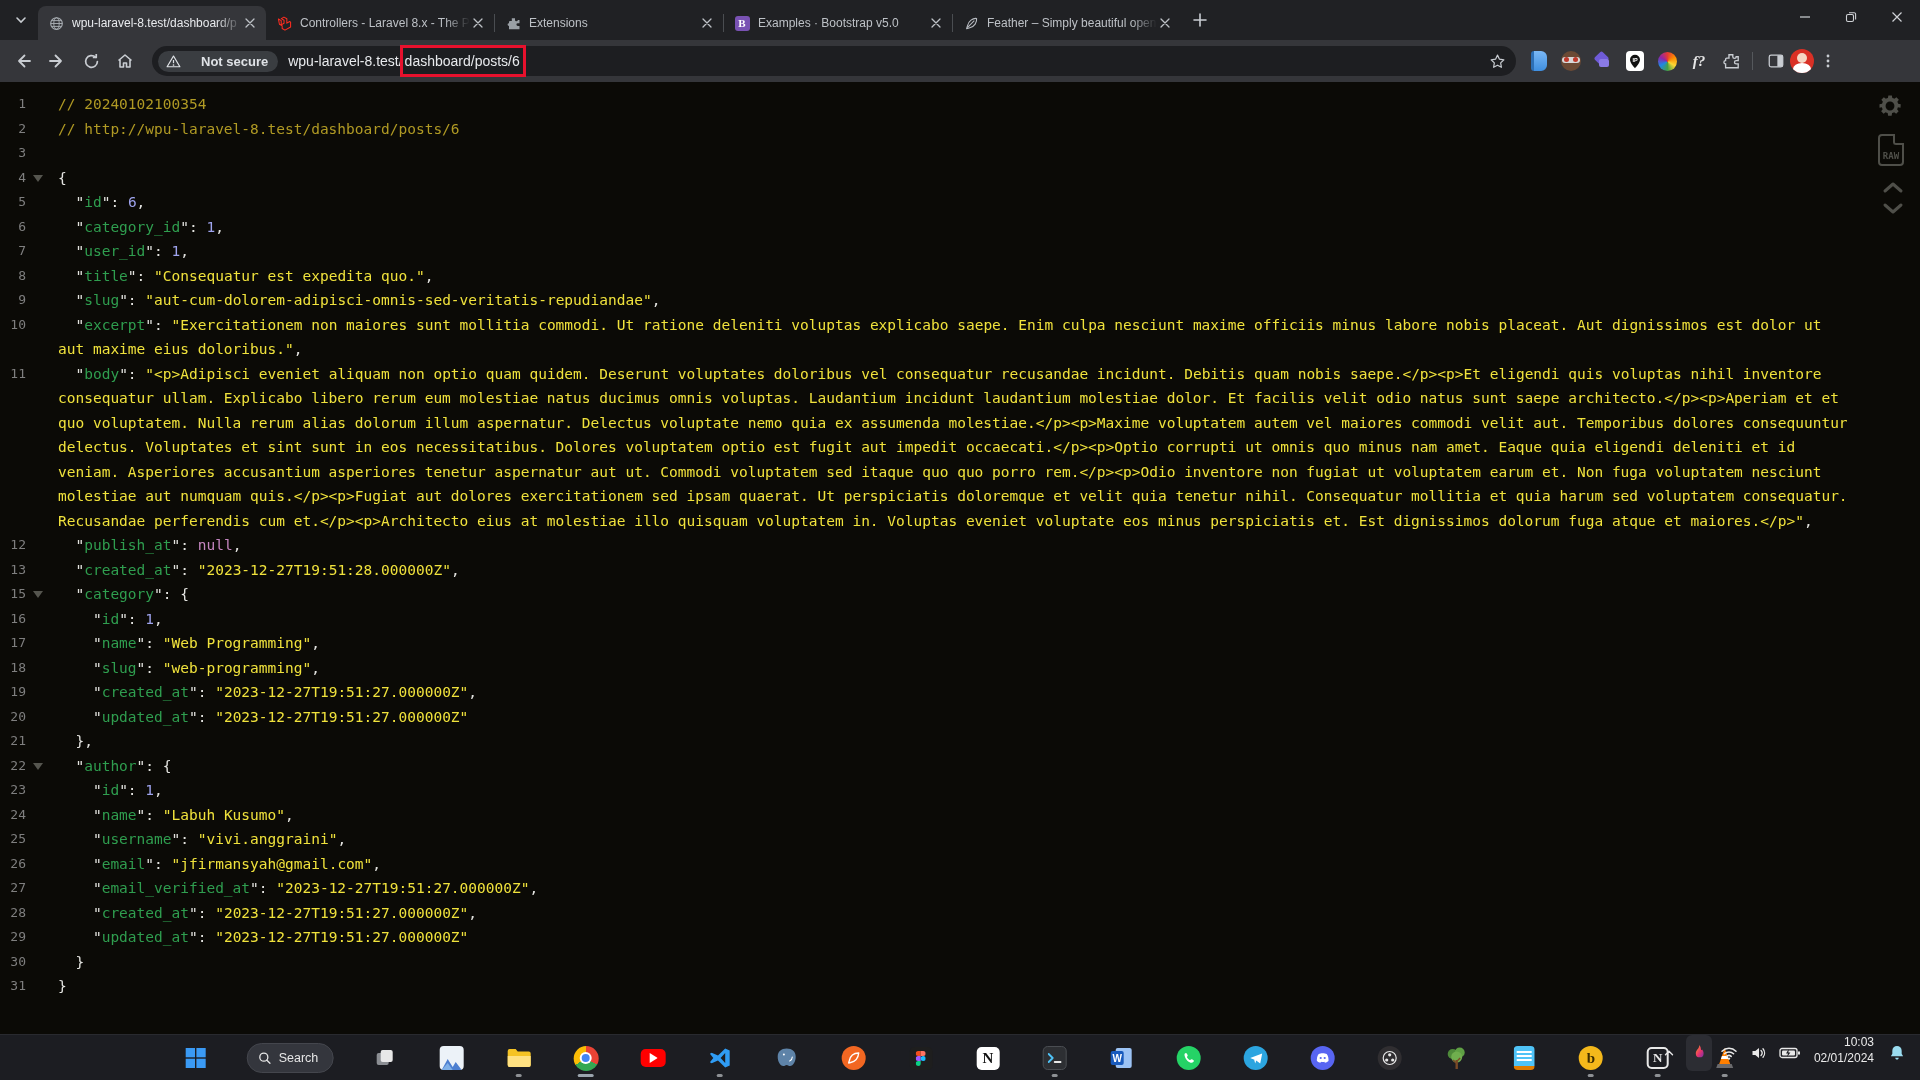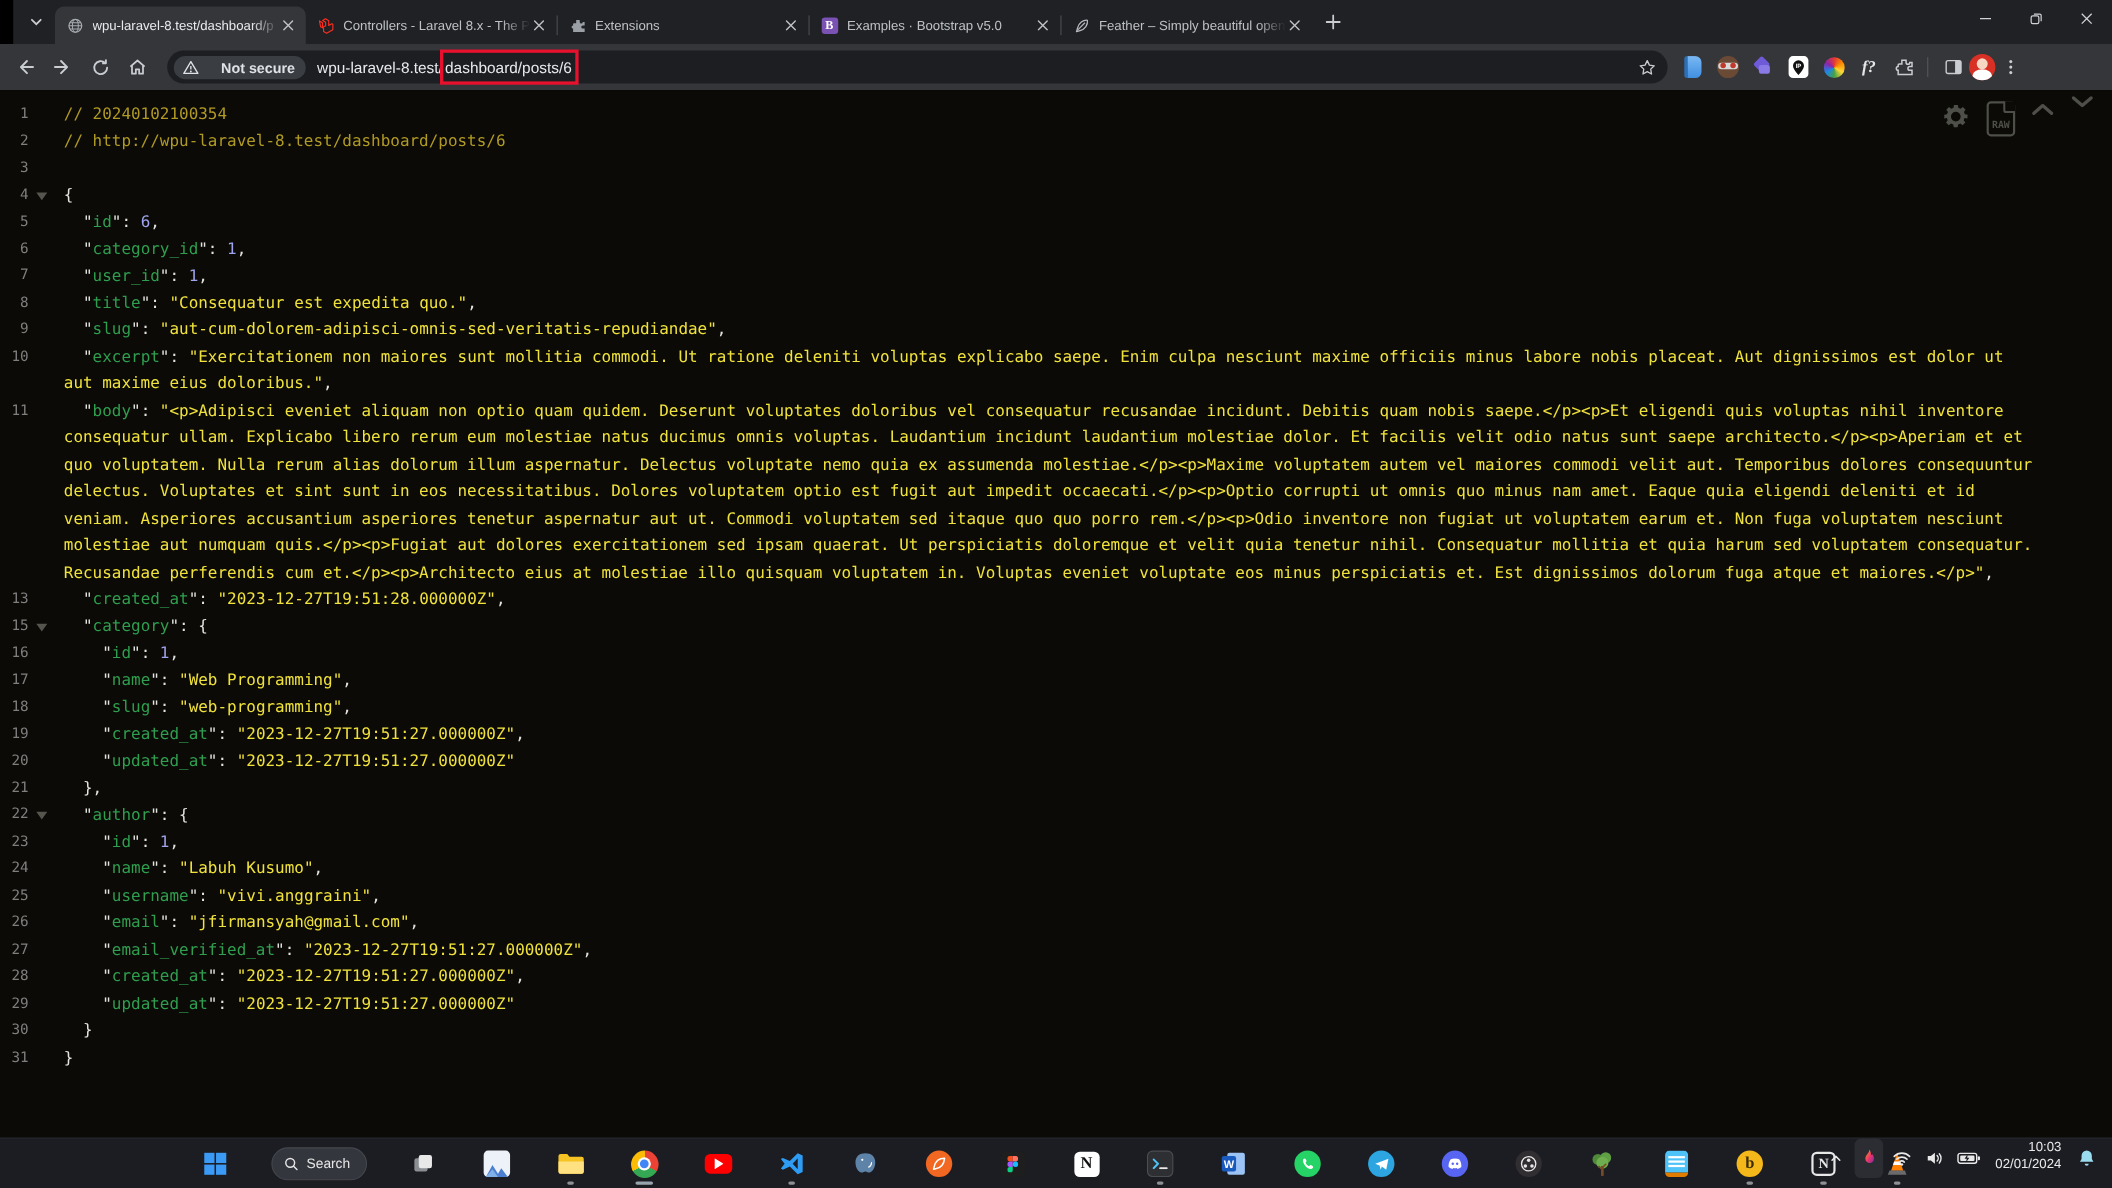--- a/index.html
+++ b/index.html
@@ -1,20 +1,20 @@
 <!DOCTYPE html>
 <html><head>
 <meta charset="utf-8">
 <style>
   * { margin:0; padding:0; box-sizing:border-box; }
   html,body { width:1920px; height:1080px; overflow:hidden; background:#000; font-family:"Liberation Sans",sans-serif; }
   .browser { position:absolute; inset:0; }
 
   
-  .tabstrip { position:absolute; top:0; left:0; right:0; height:40px; background:#202124; display:flex; align-items:flex-end;margin-left:12px; }
+  .tabstrip { position:absolute; top:0; left:0; right:0; height:40px; background:#202124; display:flex; align-items:flex-end; }
   .tabsearch { width:26px; height:26px; margin:0 4px 7px 8px; border-radius:6px; display:flex; align-items:center; justify-content:center; }
   .tabs { display:flex; align-items:flex-end; height:40px; }
   .tab { width:228px; height:34px; display:flex; align-items:center; padding:0 8px 0 10px; border-radius:8px 8px 0 0; position:relative; }
   .tab.active { background:#35363a; }
   .tab .favicon { width:16px; height:16px; flex:0 0 16px; display:flex; align-items:center; justify-content:center; }
   .tab-title { flex:1; margin-left:8px; font-size:12px; color:#bdc1c6; white-space:nowrap; overflow:hidden; -webkit-mask-image:linear-gradient(90deg,#000 85%,transparent); mask-image:linear-gradient(90deg,#000 85%,transparent); }
   .tab.active .tab-title { color:#e8eaed; }
   .tab-close { width:16px; height:16px; border-radius:50%; display:flex; align-items:center; justify-content:center; flex:0 0 16px; }
   .tab-divider { width:1px; height:18px; background:#4a4d51; margin-bottom:8px; }
   .newtab { width:26px; height:26px; margin:0 0 7px 6px; display:flex; align-items:center; justify-content:center; border-radius:6px; }
@@ -39,21 +39,21 @@
   .avatar:after { content:""; position:absolute; left:3px; top:14px; width:18px; height:12px; border-radius:50% 50% 0 0; background:#fff; }
 
   
   .content { position:absolute; top:82px; left:0; right:0; bottom:46px; background:#0b0a06; overflow:hidden; padding-top:10px; }
   .row { display:flex; align-items:flex-start; font-family:"DejaVu Sans Mono",monospace; font-size:14.5px; line-height:24.5px; }
   .gutter { flex:0 0 26px; text-align:right; color:#7f7f7f; font-size:13px; line-height:24.5px; }
   .arrowcell { flex:0 0 32px; display:flex; justify-content:flex-start; padding-left:7px; }
   .tri { width:0; height:0; border-left:5px solid transparent; border-right:5px solid transparent; border-top:7px solid #55554e; margin-top:9px; }
   .code { flex:1; white-space:pre-wrap; word-break:break-word; padding-right:68px; }
   .cm{color:#b09a24} .k{color:#2f9e4f} .s{color:#f0e23c} .n{color:#9fa4ee} .u{color:#c586c0} .p{color:#e4e4e0}
-  .rail { position:absolute; right:16px; top:10px; display:flex; flex-direction:row; align-items:flex-start; gap:14px; }
+  .rail { position:absolute; right:16px; top:10px; display:flex; flex-direction:column; align-items:flex-end; gap:14px; }
   .railbtn { display:flex; align-items:center; justify-content:center; flex-direction:column; }
   .rawdoc { width:26px; height:32px; border:2px solid #4f4f49; border-radius:4px; position:relative; display:flex; align-items:flex-end; justify-content:center; }
   .rawdoc:before { content:""; position:absolute; right:-2px; top:-2px; width:9px; height:9px; background:#0b0a06; border-left:2px solid #4f4f49; border-bottom:2px solid #4f4f49; border-radius:0 0 0 3px; }
   .rawtext { font-family:"DejaVu Sans Mono",monospace; font-size:9px; font-weight:bold; color:#4f4f49; letter-spacing:0; margin-bottom:3px; }
 
   
   .taskbar { position:absolute; left:0; right:0; bottom:0; height:46px; background:#1c1d22; border-top:1px solid rgba(255,255,255,.06); }
   .tb-center { position:absolute; left:50%; top:0; transform:translateX(-50%); height:46px; display:flex; align-items:center;gap:24px; }
   .tb-item { width:41px; height:40px; margin:0 1px; border-radius:6px; display:flex; align-items:center; justify-content:center; position:relative; }
   .tb-item .dot { position:absolute; bottom:1px; left:50%; transform:translateX(-50%); width:6px; height:3px; border-radius:2px; background:#8d9094; }
@@ -342,20 +342,25 @@
           <span class="gutter">10</span>
           <span class="arrowcell"></span>
           <div class="code"><span class="p">  "</span><span class="k">excerpt</span><span class="p">": </span><span class="s">"Exercitationem non maiores sunt mollitia commodi. Ut ratione deleniti voluptas explicabo saepe. Enim culpa nesciunt maxime officiis minus labore nobis placeat. Aut dignissimos est dolor ut aut maxime eius doloribus."</span><span class="p">,</span></div>
         </div>
         <div class="row">
           <span class="gutter">11</span>
           <span class="arrowcell"></span>
           <div class="code"><span class="p">  "</span><span class="k">body</span><span class="p">": </span><span class="s">"&lt;p&gt;Adipisci eveniet aliquam non optio quam quidem. Deserunt voluptates doloribus vel consequatur recusandae incidunt. Debitis quam nobis saepe.&lt;/p&gt;&lt;p&gt;Et eligendi quis voluptas nihil inventore consequatur ullam. Explicabo libero rerum eum molestiae natus ducimus omnis voluptas. Laudantium incidunt laudantium molestiae dolor. Et facilis velit odio natus sunt saepe architecto.&lt;/p&gt;&lt;p&gt;Aperiam et et quo voluptatem. Nulla rerum alias dolorum illum aspernatur. Delectus voluptate nemo quia ex assumenda molestiae.&lt;/p&gt;&lt;p&gt;Maxime voluptatem autem vel maiores commodi velit aut. Temporibus dolores consequuntur delectus. Voluptates et sint sunt in eos necessitatibus. Dolores voluptatem optio est fugit aut impedit occaecati.&lt;/p&gt;&lt;p&gt;Optio corrupti ut omnis quo minus nam amet. Eaque quia eligendi deleniti et id veniam. Asperiores accusantium asperiores tenetur aspernatur aut ut. Commodi voluptatem sed itaque quo quo porro rem.&lt;/p&gt;&lt;p&gt;Odio inventore non fugiat ut voluptatem earum et. Non fuga voluptatem nesciunt molestiae aut numquam quis.&lt;/p&gt;&lt;p&gt;Fugiat aut dolores exercitationem sed ipsam quaerat. Ut perspiciatis doloremque et velit quia tenetur nihil. Consequatur mollitia et quia harum sed voluptatem consequatur. Recusandae perferendis cum et.&lt;/p&gt;&lt;p&gt;Architecto eius at molestiae illo quisquam voluptatem in. Voluptas eveniet voluptate eos minus perspiciatis et. Est dignissimos dolorum fuga atque et maiores.&lt;/p&gt;"</span><span class="p">,</span></div>
         </div>
         <div class="row">
+          <span class="gutter">12</span>
+          <span class="arrowcell"></span>
+          <div class="code"><span class="p">  "</span><span class="k">publish_at</span><span class="p">": </span><span class="u">null</span><span class="p">,</span></div>
+        </div>
+        <div class="row">
           <span class="gutter">13</span>
           <span class="arrowcell"></span>
           <div class="code"><span class="p">  "</span><span class="k">created_at</span><span class="p">": </span><span class="s">"2023-12-27T19:51:28.000000Z"</span><span class="p">,</span></div>
         </div>
         <div class="row">
           <span class="gutter">15</span>
           <span class="arrowcell">
             <span class="tri"></span>
           </span>
           <div class="code"><span class="p">  "</span><span class="k">category</span><span class="p">": {</span></div>

